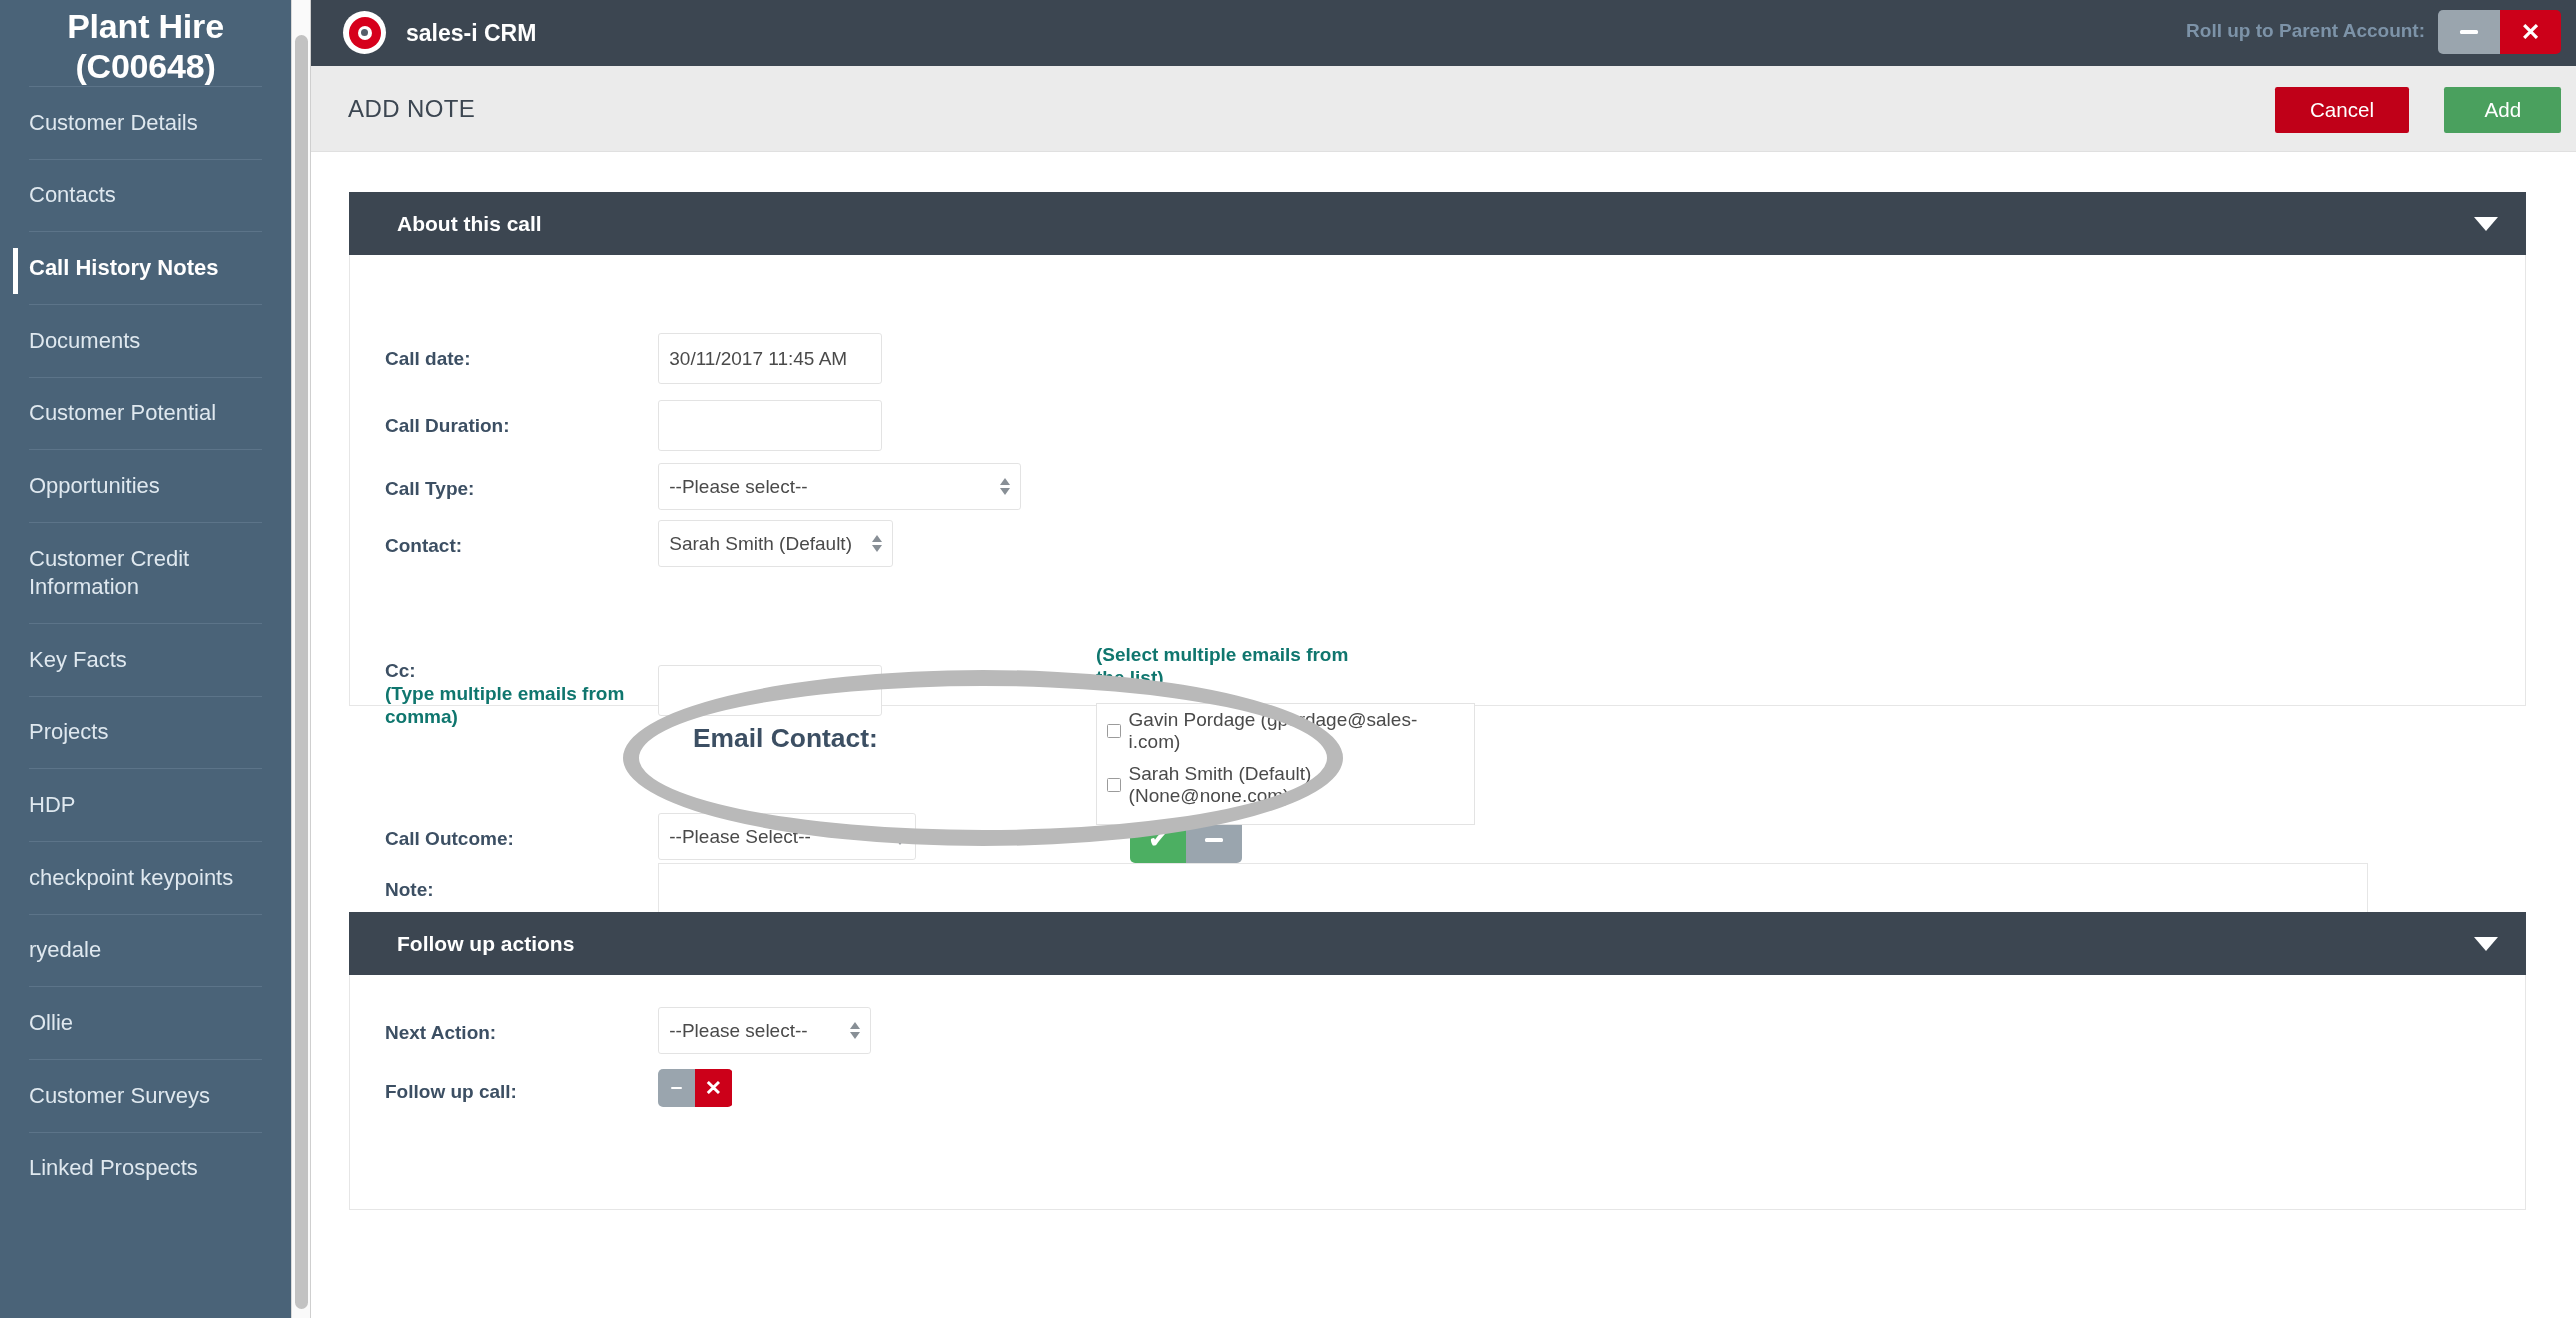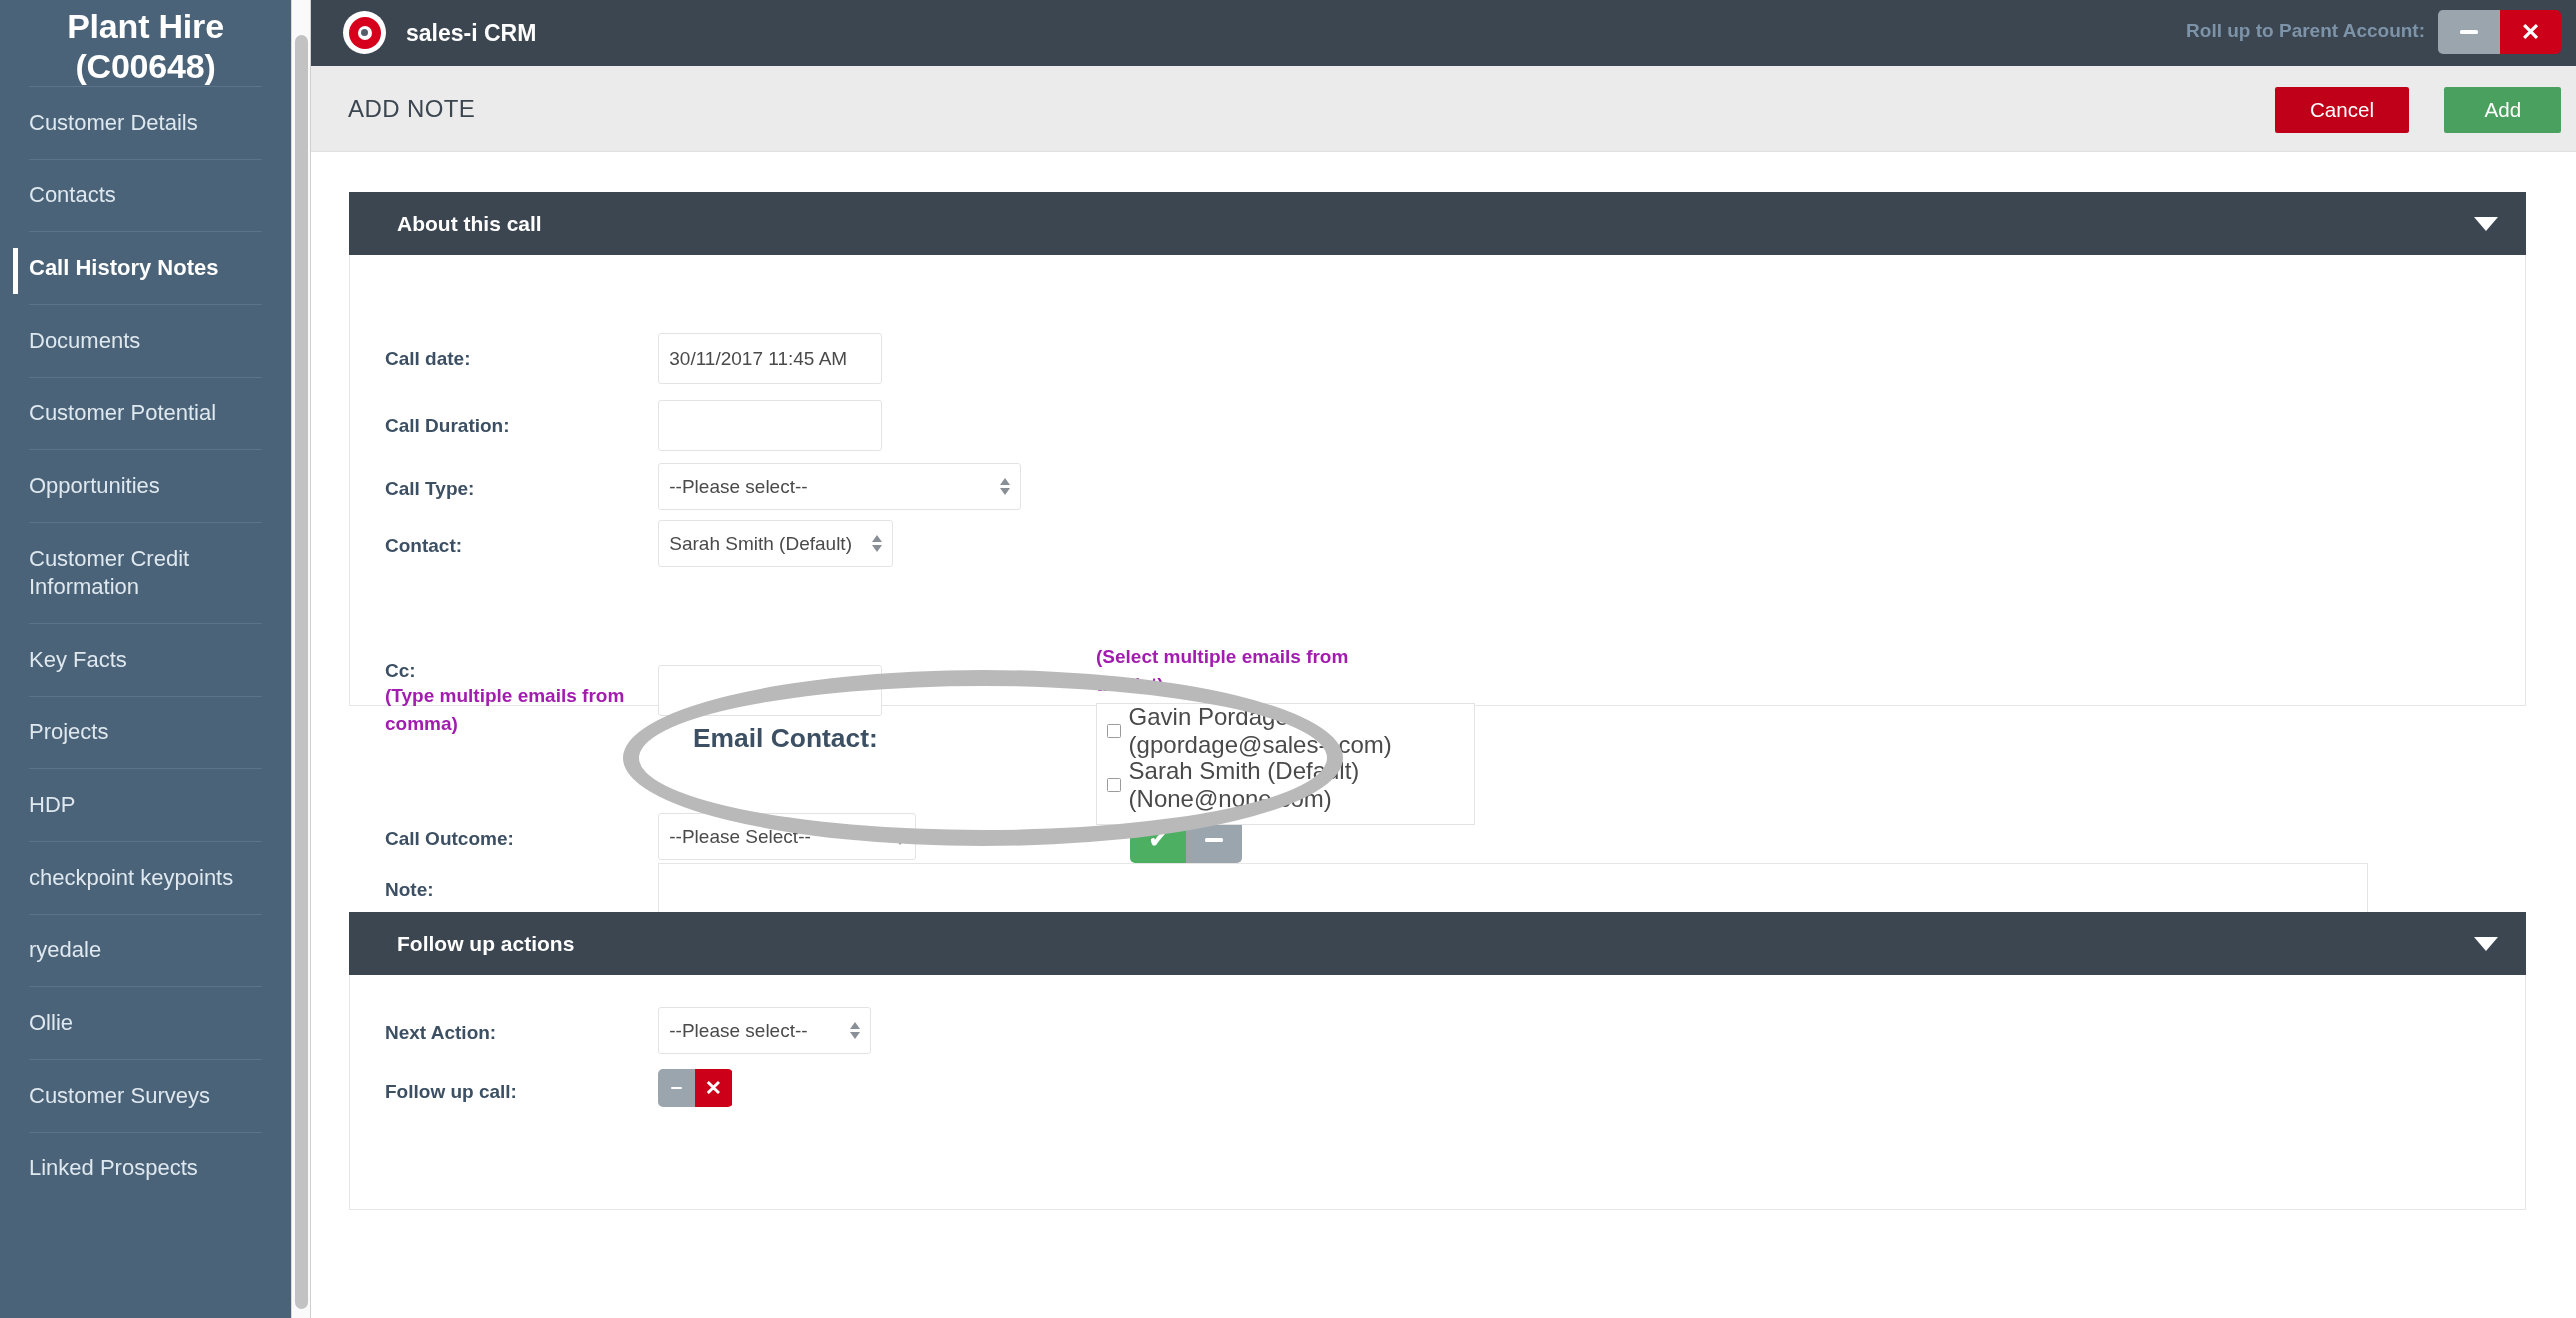--- a/index.html
+++ b/index.html
@@ -196,32 +196,32 @@
     border-top: 7.3px solid #888f96;
   }
   .emails-box {
     position: absolute;
     border: 0.7px solid #e3e3e3; background: #ffffff;
   }
   .email-row {
     display: flex; align-items: center;
     padding: 0 10.3px;
     height: 54px;
-    font-size: 24px; color: #4a4a4a;
+    font-size: 19px; color: #4a4a4a;
     cursor: pointer;
   }
   .cb {
     width: 14px; height: 14px;
     border: 0.7px solid #9b9b9b; border-radius: 1.5px;
     background: #ffffff; margin-right: 7.3px;
     flex: none; cursor: pointer;
   }
   .hint {
     position: absolute;
-    color: #a21caf; font-size: 19px; font-weight: bold; line-height: 28px;
+    color: #0f766e; font-size: 19px; font-weight: bold; line-height: 23px;
   }
   .note-area {
     position: absolute;
     border: 0.7px solid #e6e6e6; background: #ffffff;
     resize: none;
     font-family: "Liberation Sans", sans-serif;
     font-size: 19px; color: #4a4a4a;
     padding: 7.3px 10.3px;
   }
 

